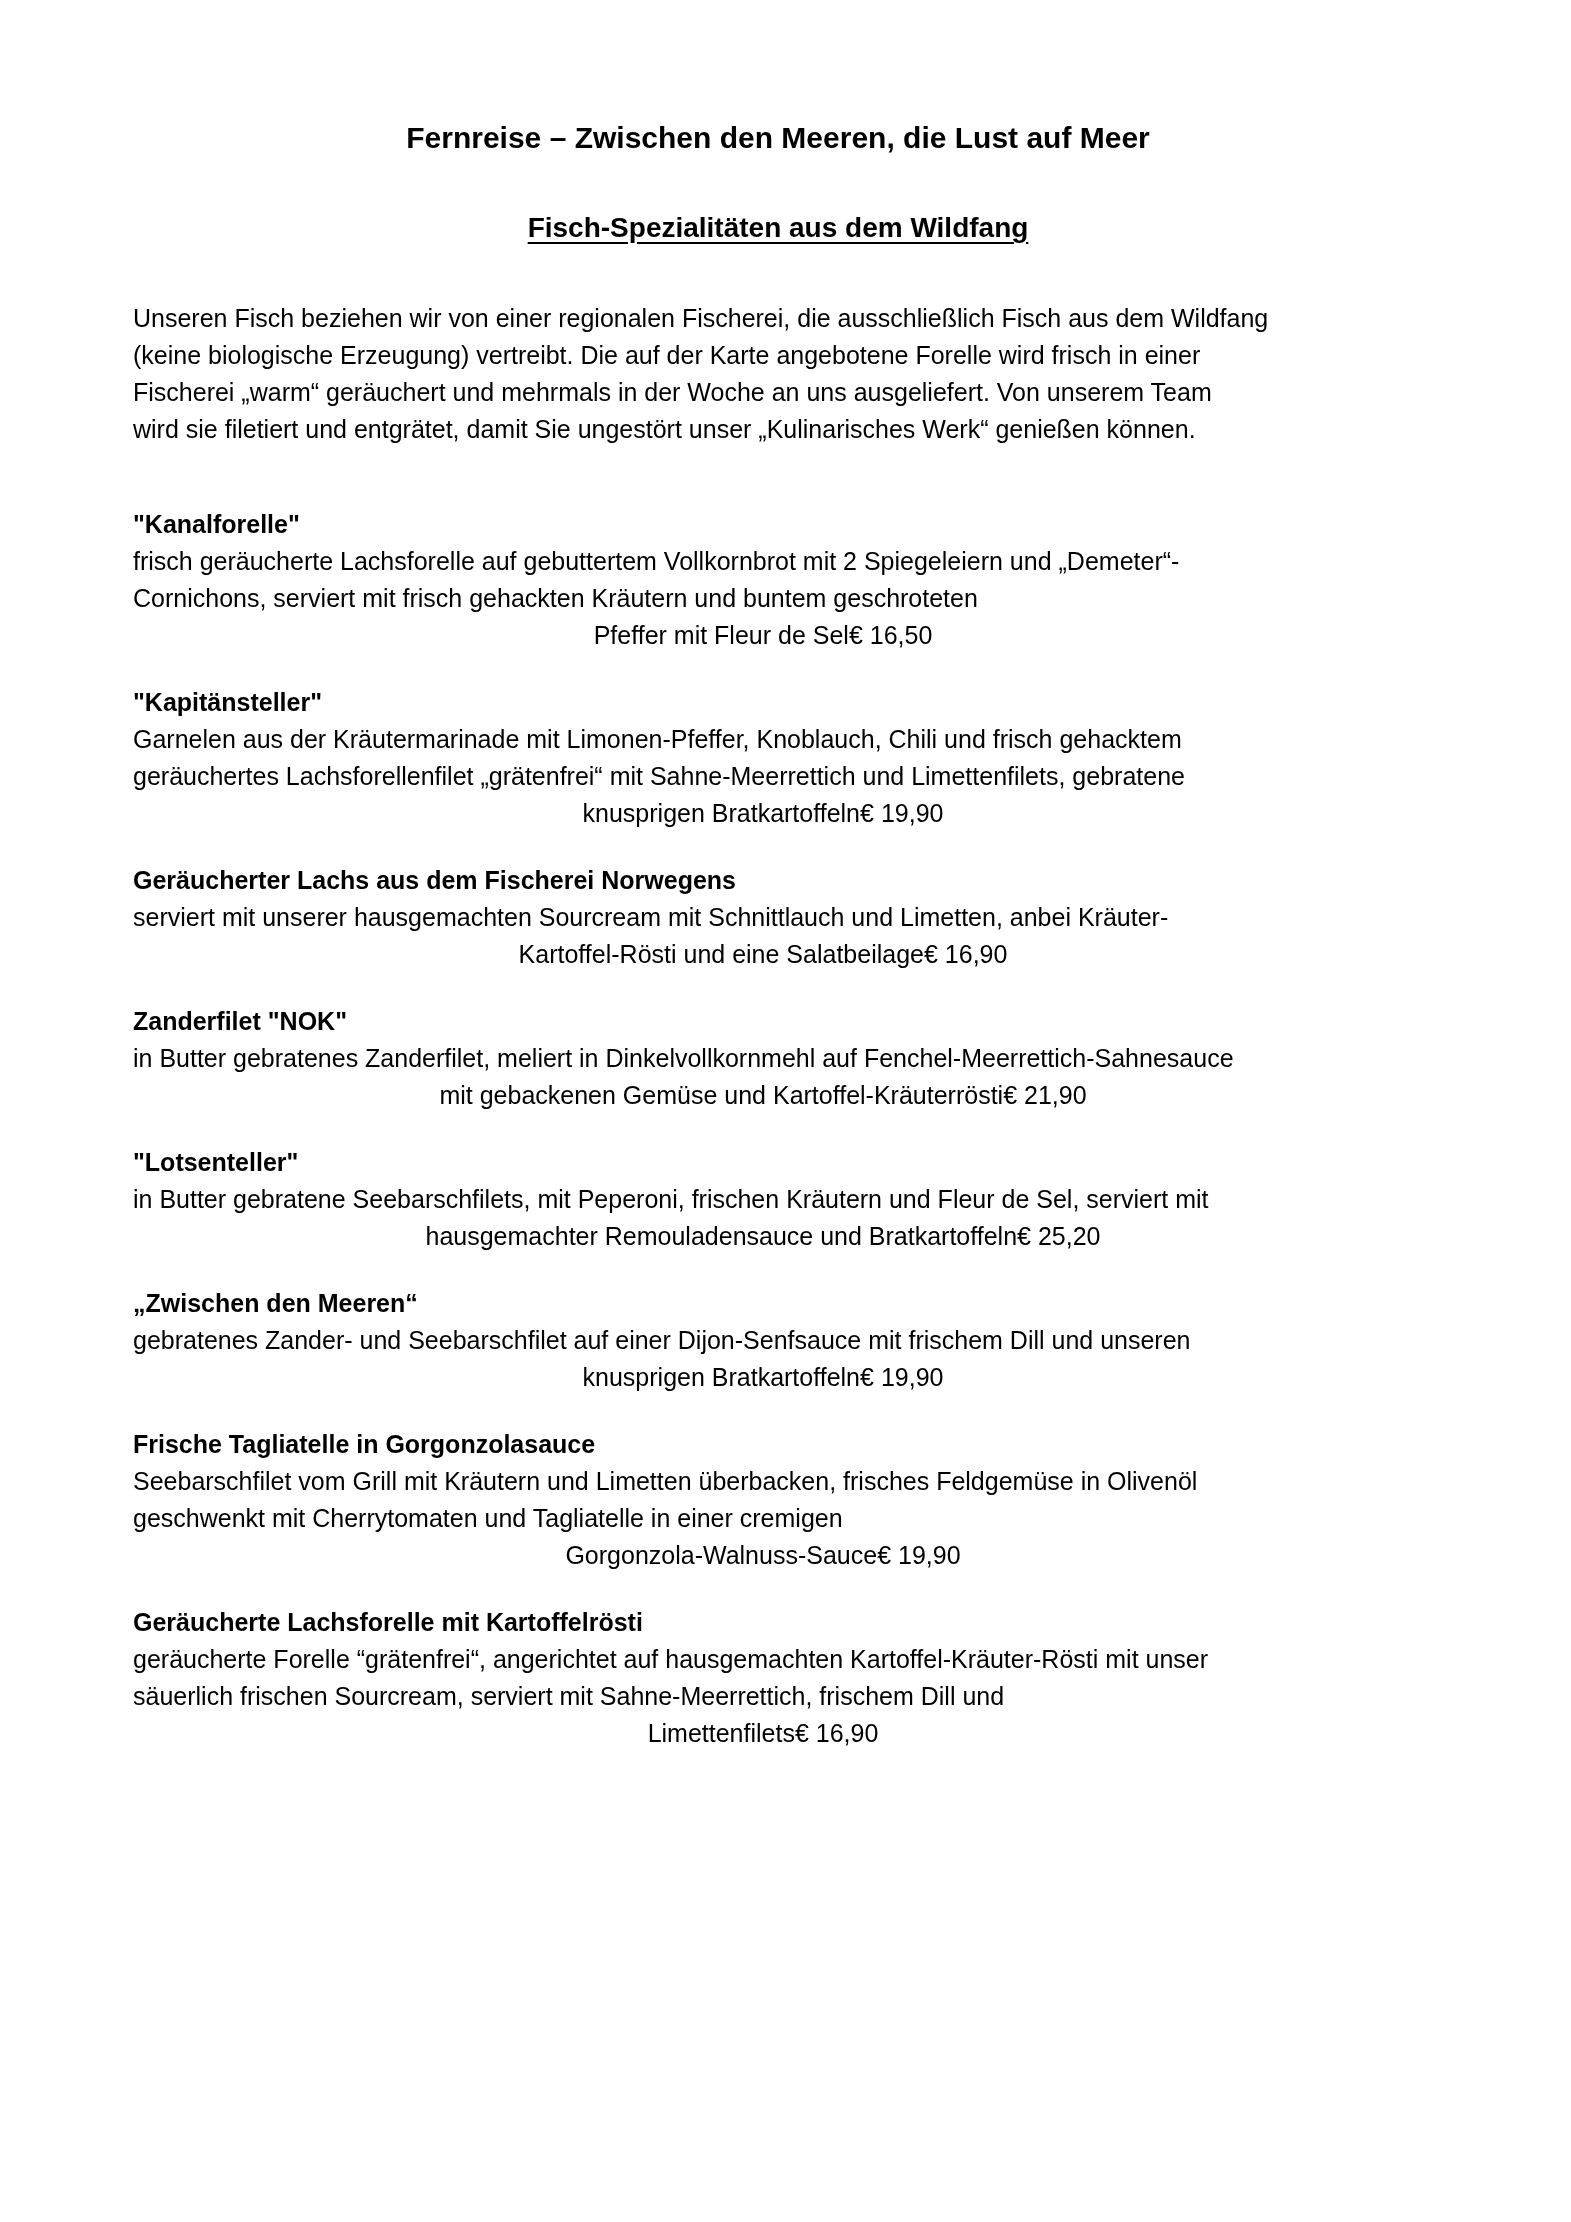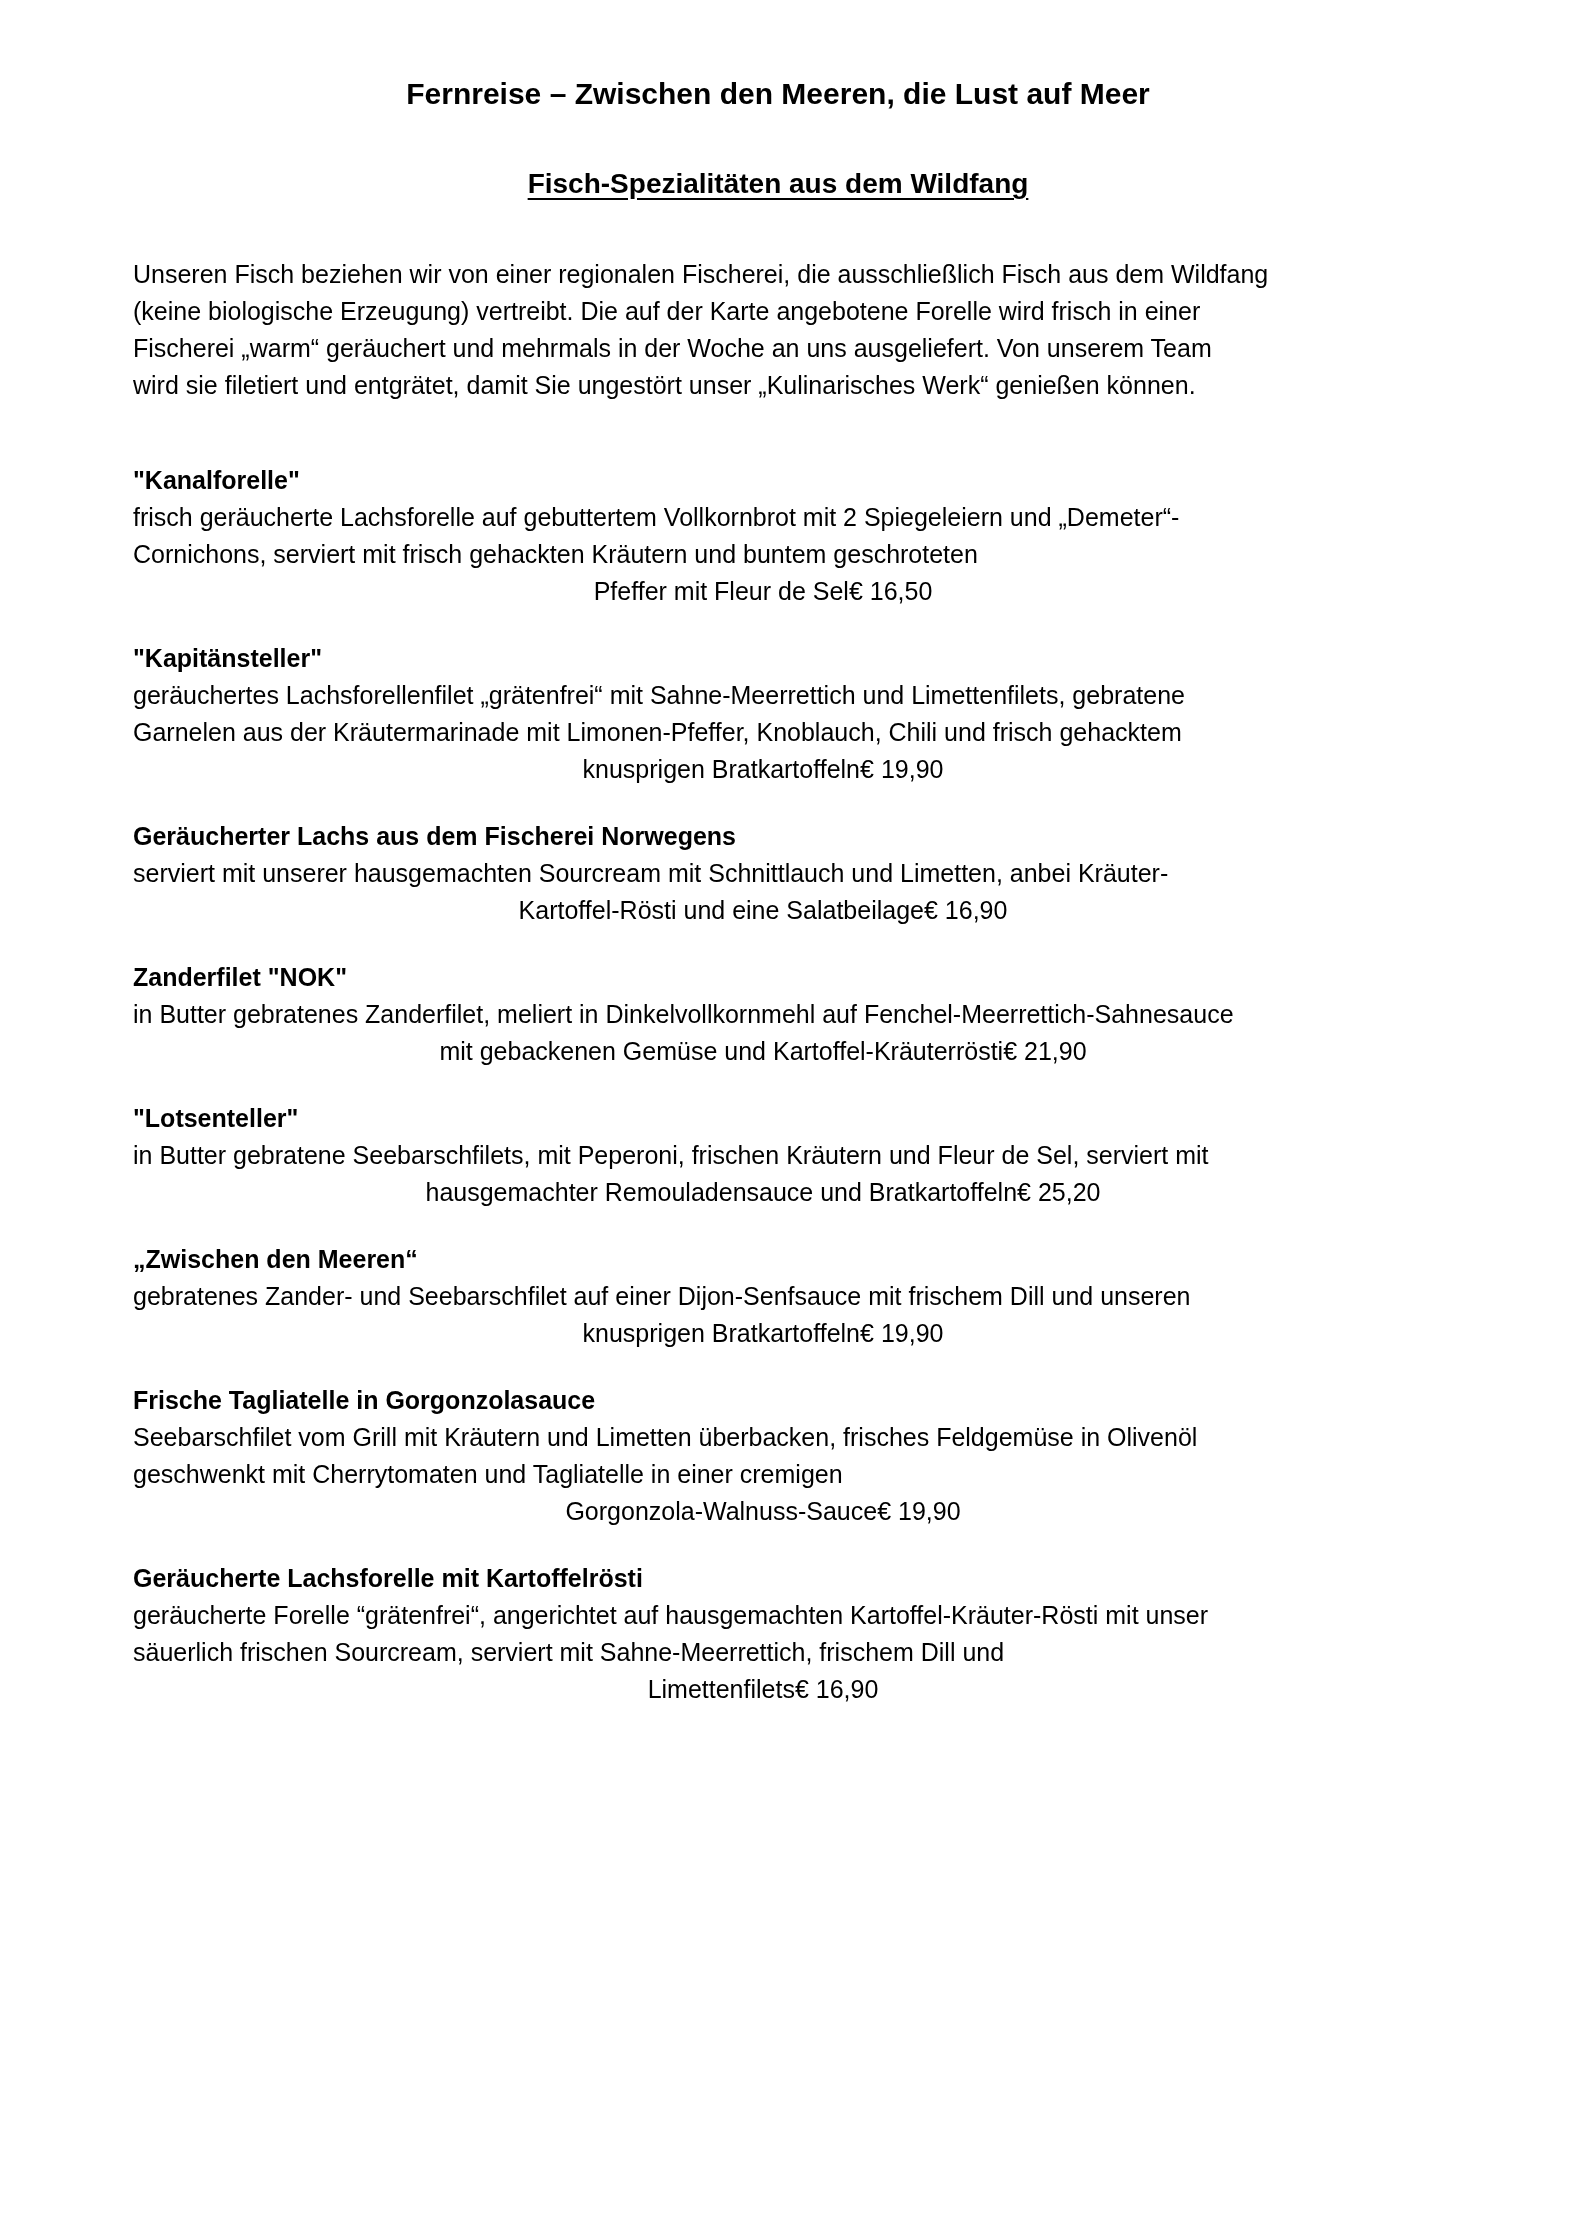--- a/index.html
+++ b/index.html
@@ -11,21 +11,21 @@
     width: 1571px;
     height: 2222px;
     font-family: "Liberation Sans", sans-serif;
     color: #000000;
     overflow: hidden;
   }
   .page {
     box-sizing: border-box;
     width: 1571px;
     height: 1926px;
-    padding: 76px 168px 0 133px;
+    padding: 120px 168px 0 133px;
   }
   .doc-title {
     text-align: center;
     font-size: 30px;
     font-weight: 700;
     line-height: 36px;
     margin: 0 0 0 20px;
   }
   .doc-subtitle {
     text-align: center;
@@ -94,22 +94,22 @@
         </div>
     <div class="last-line">
       <span class="text">Pfeffer mit Fleur de Sel</span>
       <span class="price">€ 16,50</span>
     </div>
   </div>
 
   <div class="menu-item">
     <div class="item-name">"Kapitänsteller"</div>
     <div>
+          <div class="line">Garnelen aus der Kräutermarinade mit Limonen-Pfeffer, Knoblauch, Chili und frisch gehacktem</div>
           <div class="line">geräuchertes Lachsforellenfilet „grätenfrei“ mit Sahne-Meerrettich und Limettenfilets, gebratene</div>
-          <div class="line">Garnelen aus der Kräutermarinade mit Limonen-Pfeffer, Knoblauch, Chili und frisch gehacktem</div>
         </div>
     <div class="last-line">
       <span class="text">knusprigen Bratkartoffeln</span>
       <span class="price">€ 19,90</span>
     </div>
   </div>
 
   <div class="menu-item">
     <div class="item-name">Geräucherter Lachs aus dem Fischerei Norwegens</div>
     <div>

